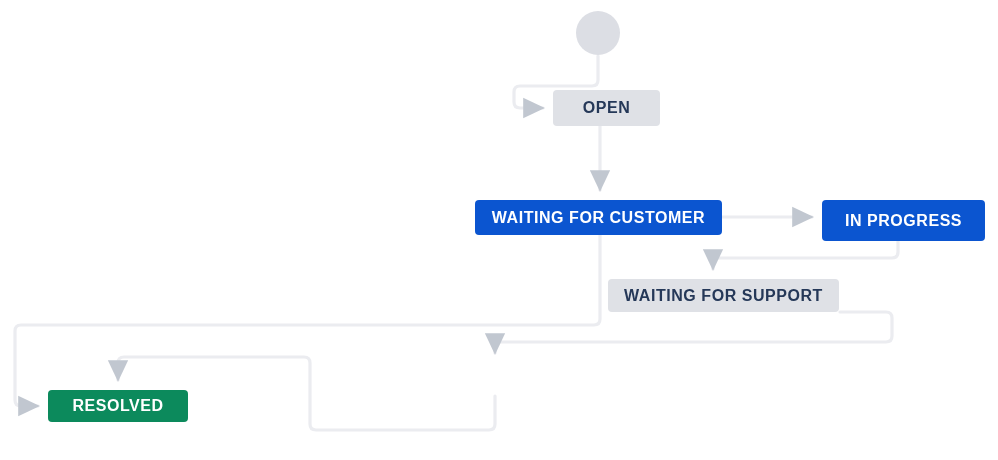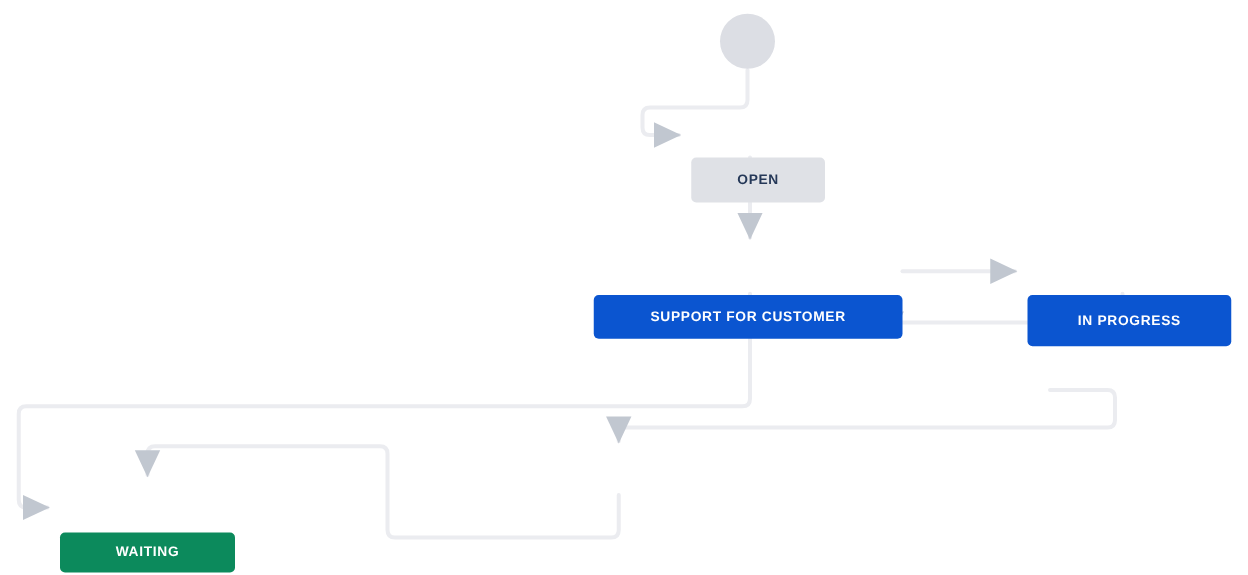--- a/index.html
+++ b/index.html
@@ -24,24 +24,23 @@
   }
   .node {
     position: absolute;
     box-sizing: border-box;
     display: flex;
     align-items: center;
     justify-content: center;
     border-radius: 4px;
     letter-spacing: 0.55px;
     font-weight: bold;
-    font-size: 11px;
+    font-size: 16px;
     white-space: nowrap;
     text-align: center;
-    margin-top: 36px;
   }
   .node.grey {
     background: #dfe1e6;
     color: #253858;
   }
   .node.blue {
     background: #0b55d0;
     color: #ffffff;
   }
   .node.green {
@@ -84,26 +83,29 @@
     </g>
   </svg>
 
   <div class="start-node" style="left:576px; top:11px; width:44px; height:44px;"></div>
 
   <div class="node grey" style="left:553px; top:90px; width:107px; height:36px;">
     <span>OPEN</span>
   </div>
 
   <div class="node blue" style="left:475px; top:200px; width:247px; height:35px;">
-    <span>SUPPORT FOR CUSTOMER</span>
+    <span>WAITING FOR CUSTOMER</span>
   </div>
 
   <div class="node blue" style="left:822px; top:200px; width:163px; height:41px;">
     <span>IN PROGRESS</span>
   </div>
 
+  <div class="node grey" style="left:608px; top:279px; width:231px; height:33px;">
+    <span>WAITING FOR SUPPORT</span>
+  </div>
 
 
   <div class="node green" style="left:48px; top:390px; width:140px; height:32px;">
-    <span>WAITING</span>
+    <span>RESOLVED</span>
   </div>
 
 </div>
 
 </body></html>

